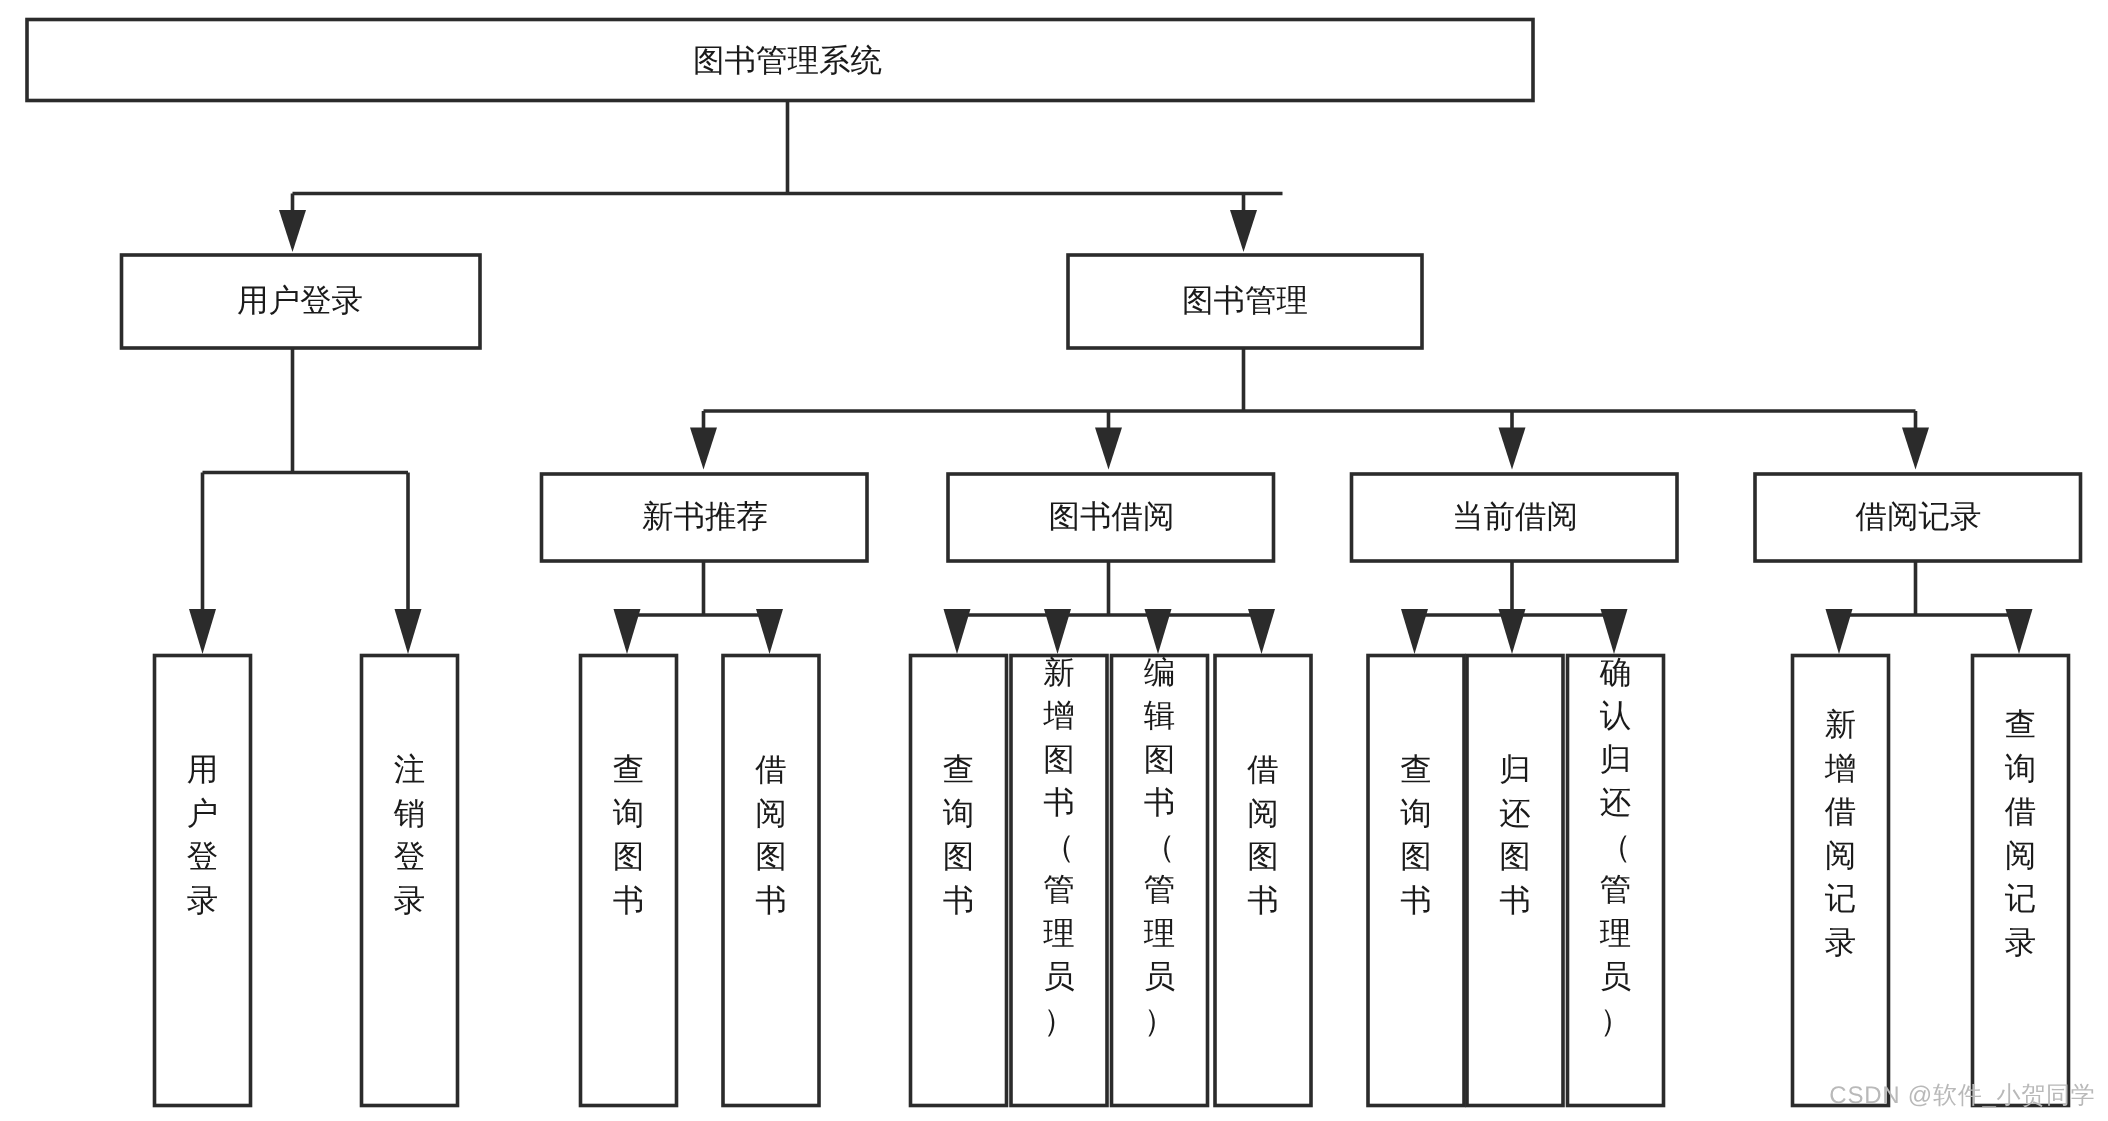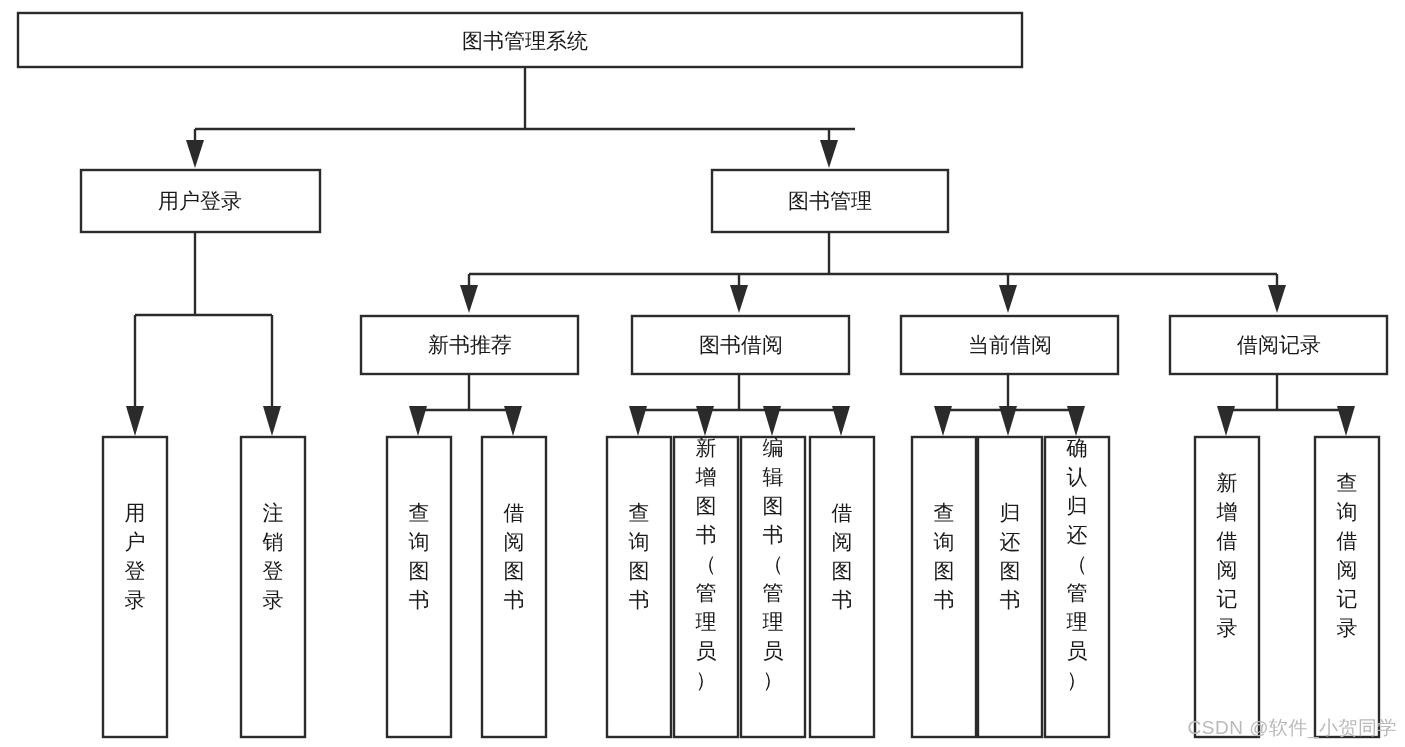--- a/index.html
+++ b/index.html
@@ -52,21 +52,21 @@
     fill: #1a1a1a;
     font-family: "Liberation Sans", "DejaVu Sans", sans-serif;
     font-size: 21px;
     text-anchor: middle;
   }
   .watermark {
     position: absolute;
     right: 8px;
     bottom: 6px;
     color: #b9b9b9;
-    font-size: 19px;
+    font-size: 16px;
     font-family: "Liberation Sans", "DejaVu Sans", sans-serif;
     letter-spacing: 0.5px;
     white-space: nowrap;
     user-select: none;
   }
 </style>
 </head>
 <body>
 
 <div id="diagram-root">

